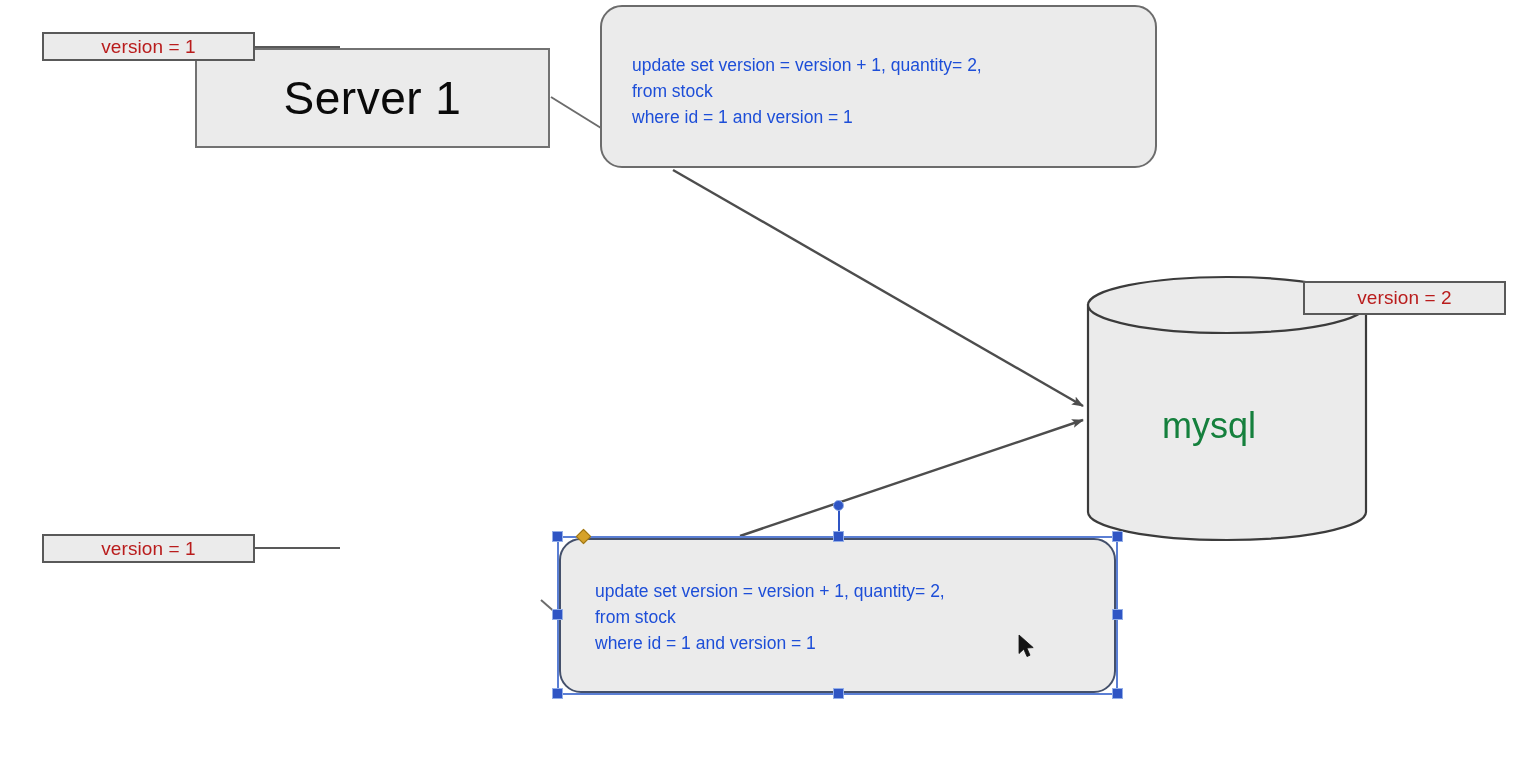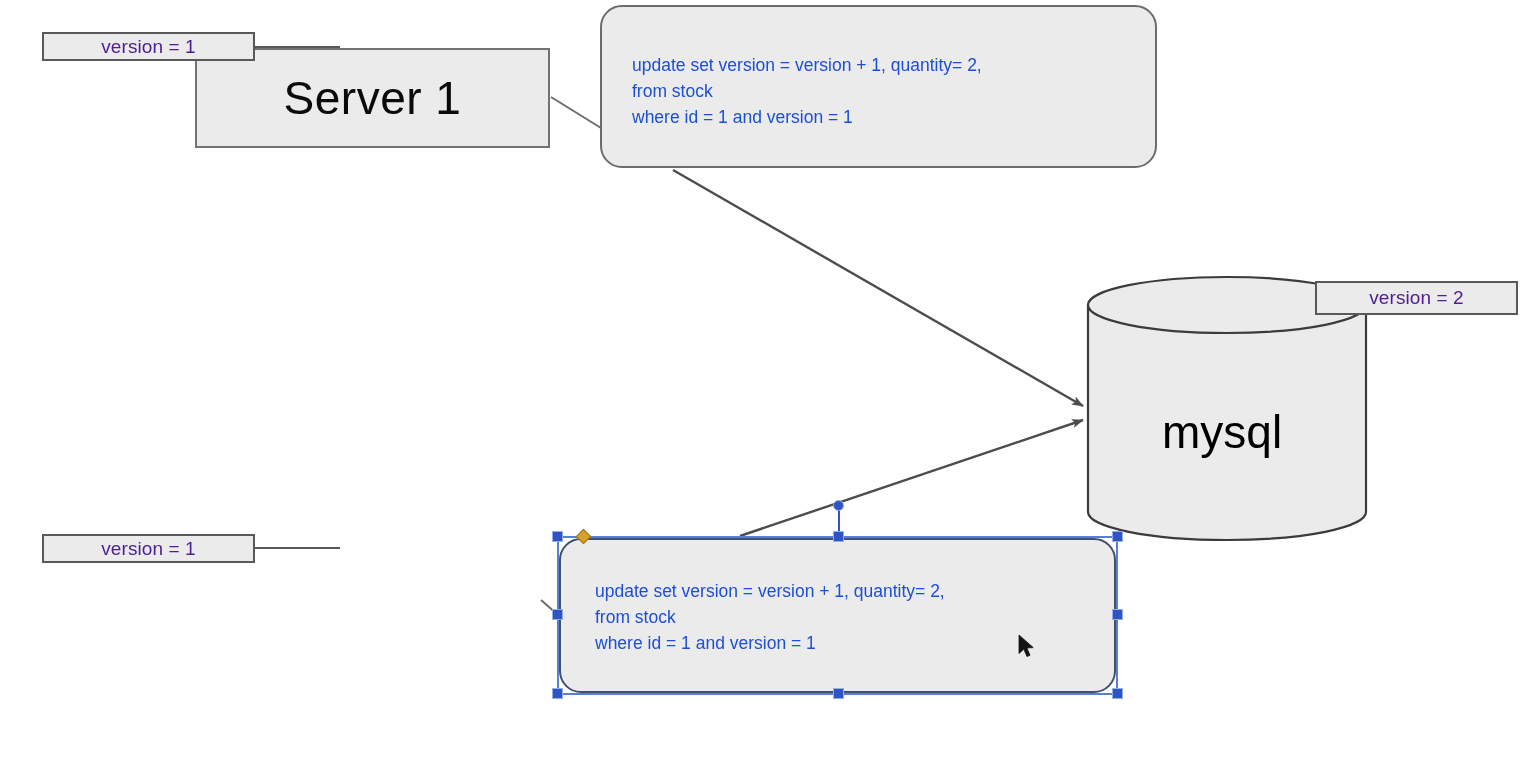--- a/index.html
+++ b/index.html
@@ -28,21 +28,21 @@
   }
   .lbl {
     position: absolute;
     box-sizing: border-box;
     background: #ebebeb;
     border: 2px solid #595959;
     display: flex;
     align-items: center;
     justify-content: center;
     font-size: 19px;
-    color: #4c1d95;
+    color: #b91c1c;
     letter-spacing: 0.1px;
     z-index: 6;
   }
   .node-box {
     position: absolute;
     box-sizing: border-box;
     background: #ebebeb;
     border: 2px solid #727272;
     display: flex;
     align-items: center;
@@ -111,22 +111,22 @@
     z-index: 9;
   }
   .rot-stem {
     position: absolute;
     width: 2px;
     background: #2f55c4;
     z-index: 8;
   }
   .cyl-label {
     position: absolute;
-    font-size: 46px;
-    color: #000000;
+    font-size: 36px;
+    color: #15803d;
     z-index: 5;
   }
   .cursor {
     position: absolute;
     z-index: 12;
   }
 </style>
 </head>
 <body>
 
@@ -158,21 +158,21 @@
     <path d="M1088,305 L1088,512 A139,28 0 0 0 1366,512 L1366,305 Z" fill="#ebebeb" stroke="#3b3b3b" stroke-width="2.2"></path>
     <ellipse cx="1227" cy="305" rx="139" ry="28" fill="#ebebeb" stroke="#3b3b3b" stroke-width="2.2"></ellipse>
   </svg>
 
   <div class="cyl-label" style="left:1162px; top:405px;">mysql</div>
 
   <div class="lbl" style="left:42px; top:32px; width:213px; height:29px;">version = 1</div>
 
   <div class="lbl" style="left:42px; top:534px; width:213px; height:29px;">version = 1</div>
 
-  <div class="lbl" style="left:1303px; top:281px; width:203px; height:34px;margin-left:12px;">version = 2</div>
+  <div class="lbl" style="left:1303px; top:281px; width:203px; height:34px;">version = 2</div>
 
   <div class="node-box" style="left:195px; top:48px; width:355px; height:100px;">
     <span class="node-title">Server 1</span>
   </div>
 
 
   <div class="sql-box" style="left:600px; top:5px; width:557px; height:163px;"></div>
   <div class="sql-text" style="left:632px; top:52px;">update set version = version + 1, quantity= 2,</div>
   <div class="sql-text" style="left:632px; top:78px;">from stock</div>
   <div class="sql-text" style="left:632px; top:104px;">where id = 1 and version = 1</div>

